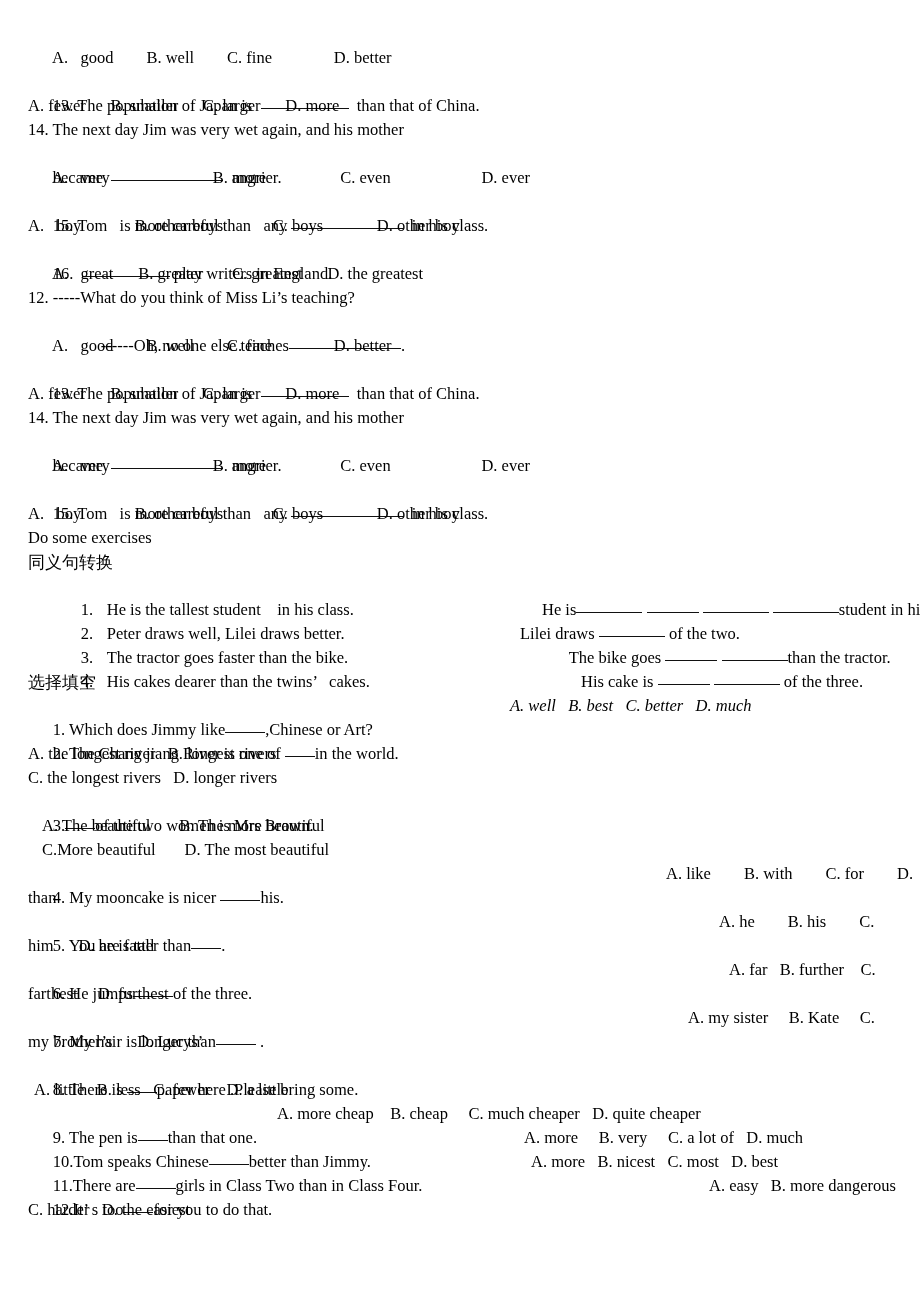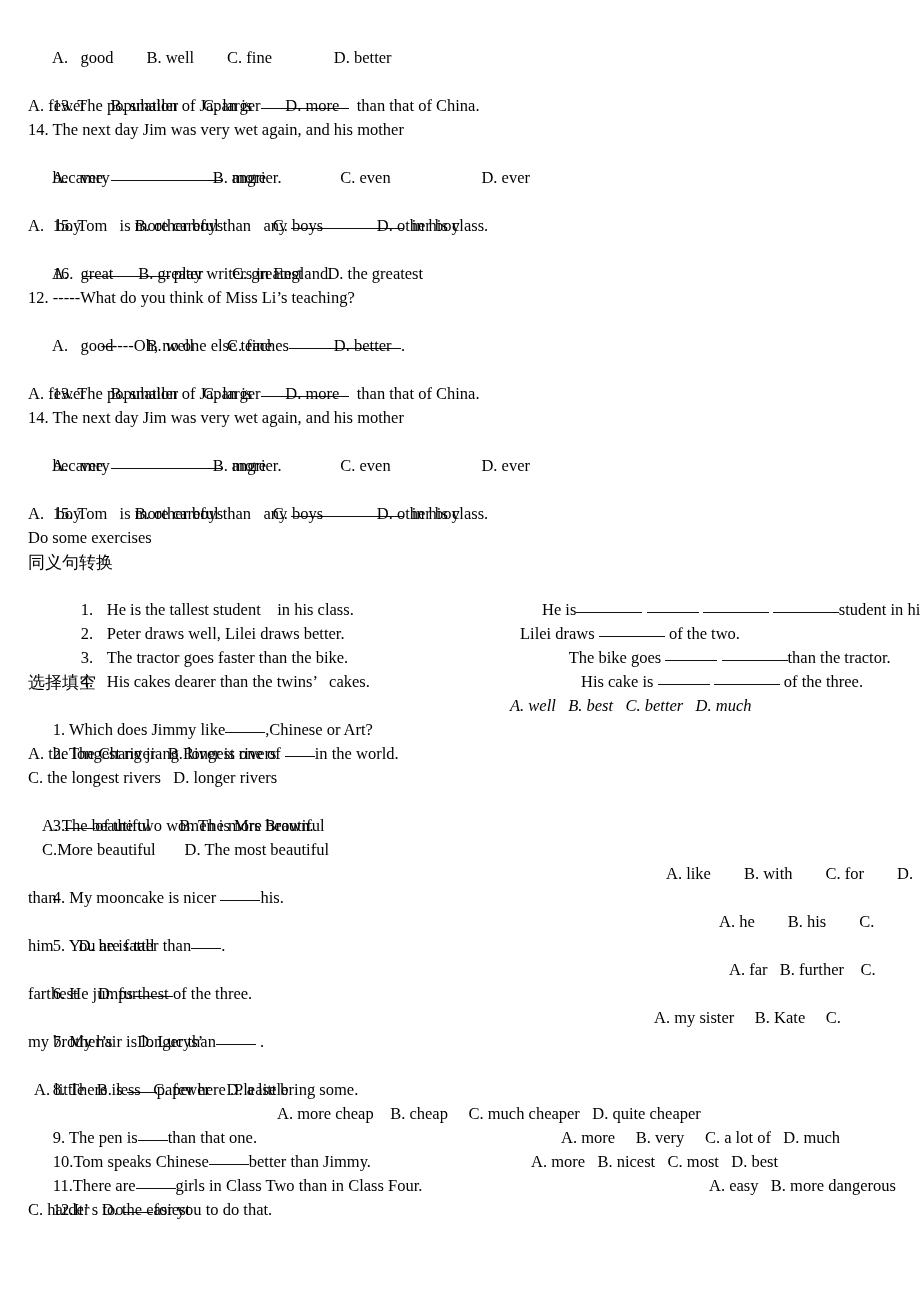--- a/index.html
+++ b/index.html
@@ -183,37 +183,37 @@
     <div class="ln">him      D. he is tall</div>
 
     <div class="ln">
       <span>6. He jumps</span><span class="blank-u"></span><span>of the three.</span>
       <span class="right" style="left:729px;">A. far   B. further    C.</span>
     </div>
     <div class="ln">farthest     D. furthest</div>
 
     <div class="ln">
       <span>7. My hair is longer than</span><span class="blank-u"></span><span> </span><span>.</span>
-      <span class="right" style="left:654px;">A. my sister     B. Kate     C.</span>
+      <span class="right" style="left:688px;">A. my sister     B. Kate     C.</span>
     </div>
     <div class="ln">my brother’s      D. Lucys’</div>
 
     <div class="ln">
       <span>8. There is</span><span> </span><span class="blank-t"></span><span>paper here .Please bring some.</span>
     </div>
     <div class="ln" style="padding-left:34px;">A. little   B. less   C. fewer    D. a little</div>
 
     <div class="ln">
       <span>9. The pen is</span><span class="blank-t"></span><span>than that one.</span>
       <span class="right" style="left:277px;">A. more cheap    B. cheap     C. much cheaper   D. quite cheaper</span>
     </div>
 
     <div class="ln">
       <span>10.Tom speaks Chinese</span><span class="blank-u"></span><span>better than Jimmy.</span>
-      <span class="right" style="left:561px;">A. more     B. very     C. a lot of   D. much</span>
+      <span class="right" style="left:524px;">A. more     B. very     C. a lot of   D. much</span>
     </div>
 
     <div class="ln">
       <span>11.There are</span><span class="blank-u"></span><span>girls in Class Two than in Class Four.</span>
       <span class="right" style="left:531px;">A. more   B. nicest   C. most   D. best</span>
     </div>
 
     <div class="ln">
       <span>12.It’ s too</span><span class="blank-t"></span><span>for you to do that.</span>
       <span class="right" style="left:709px;">A. easy   B. more dangerous</span>

